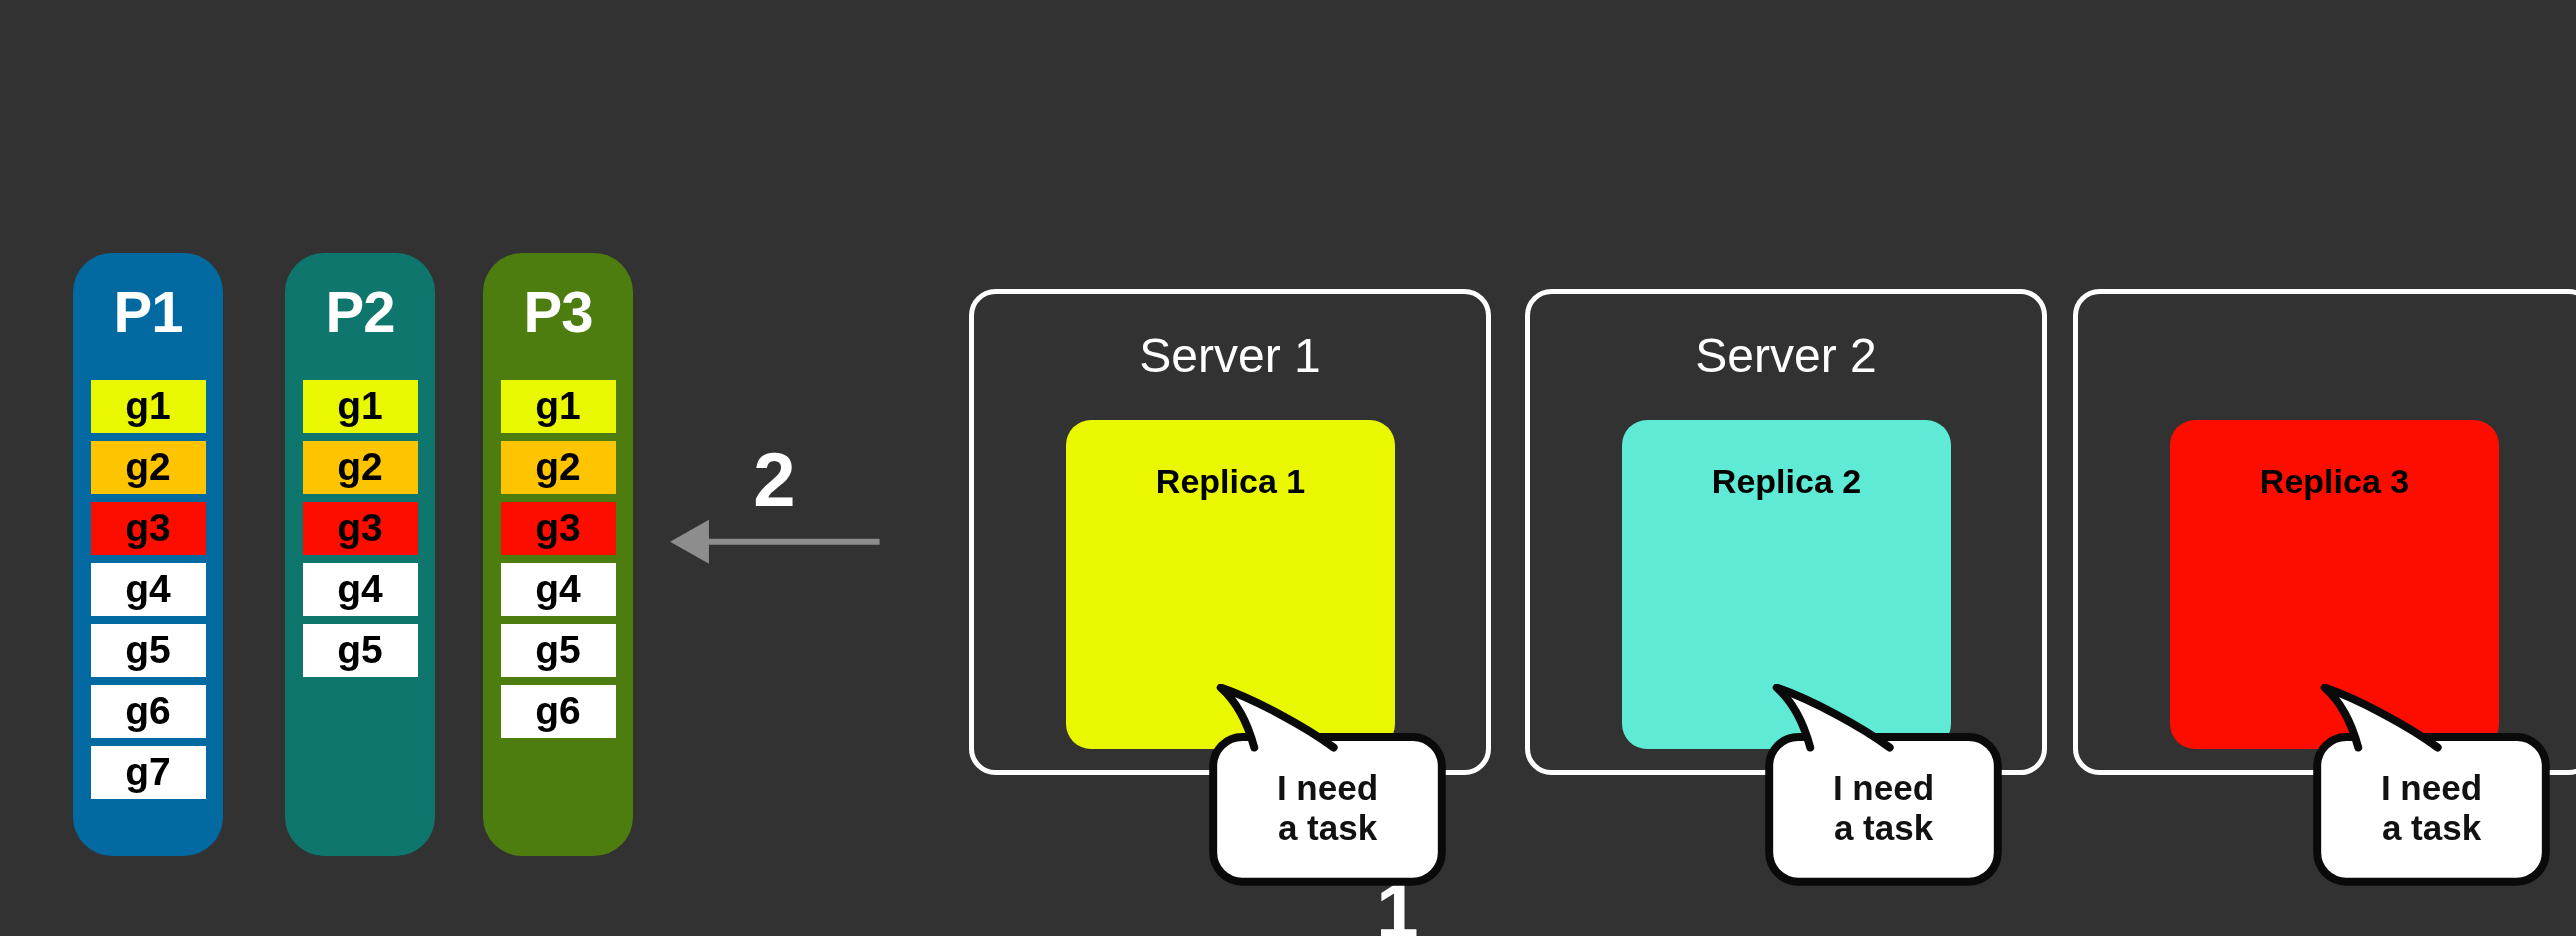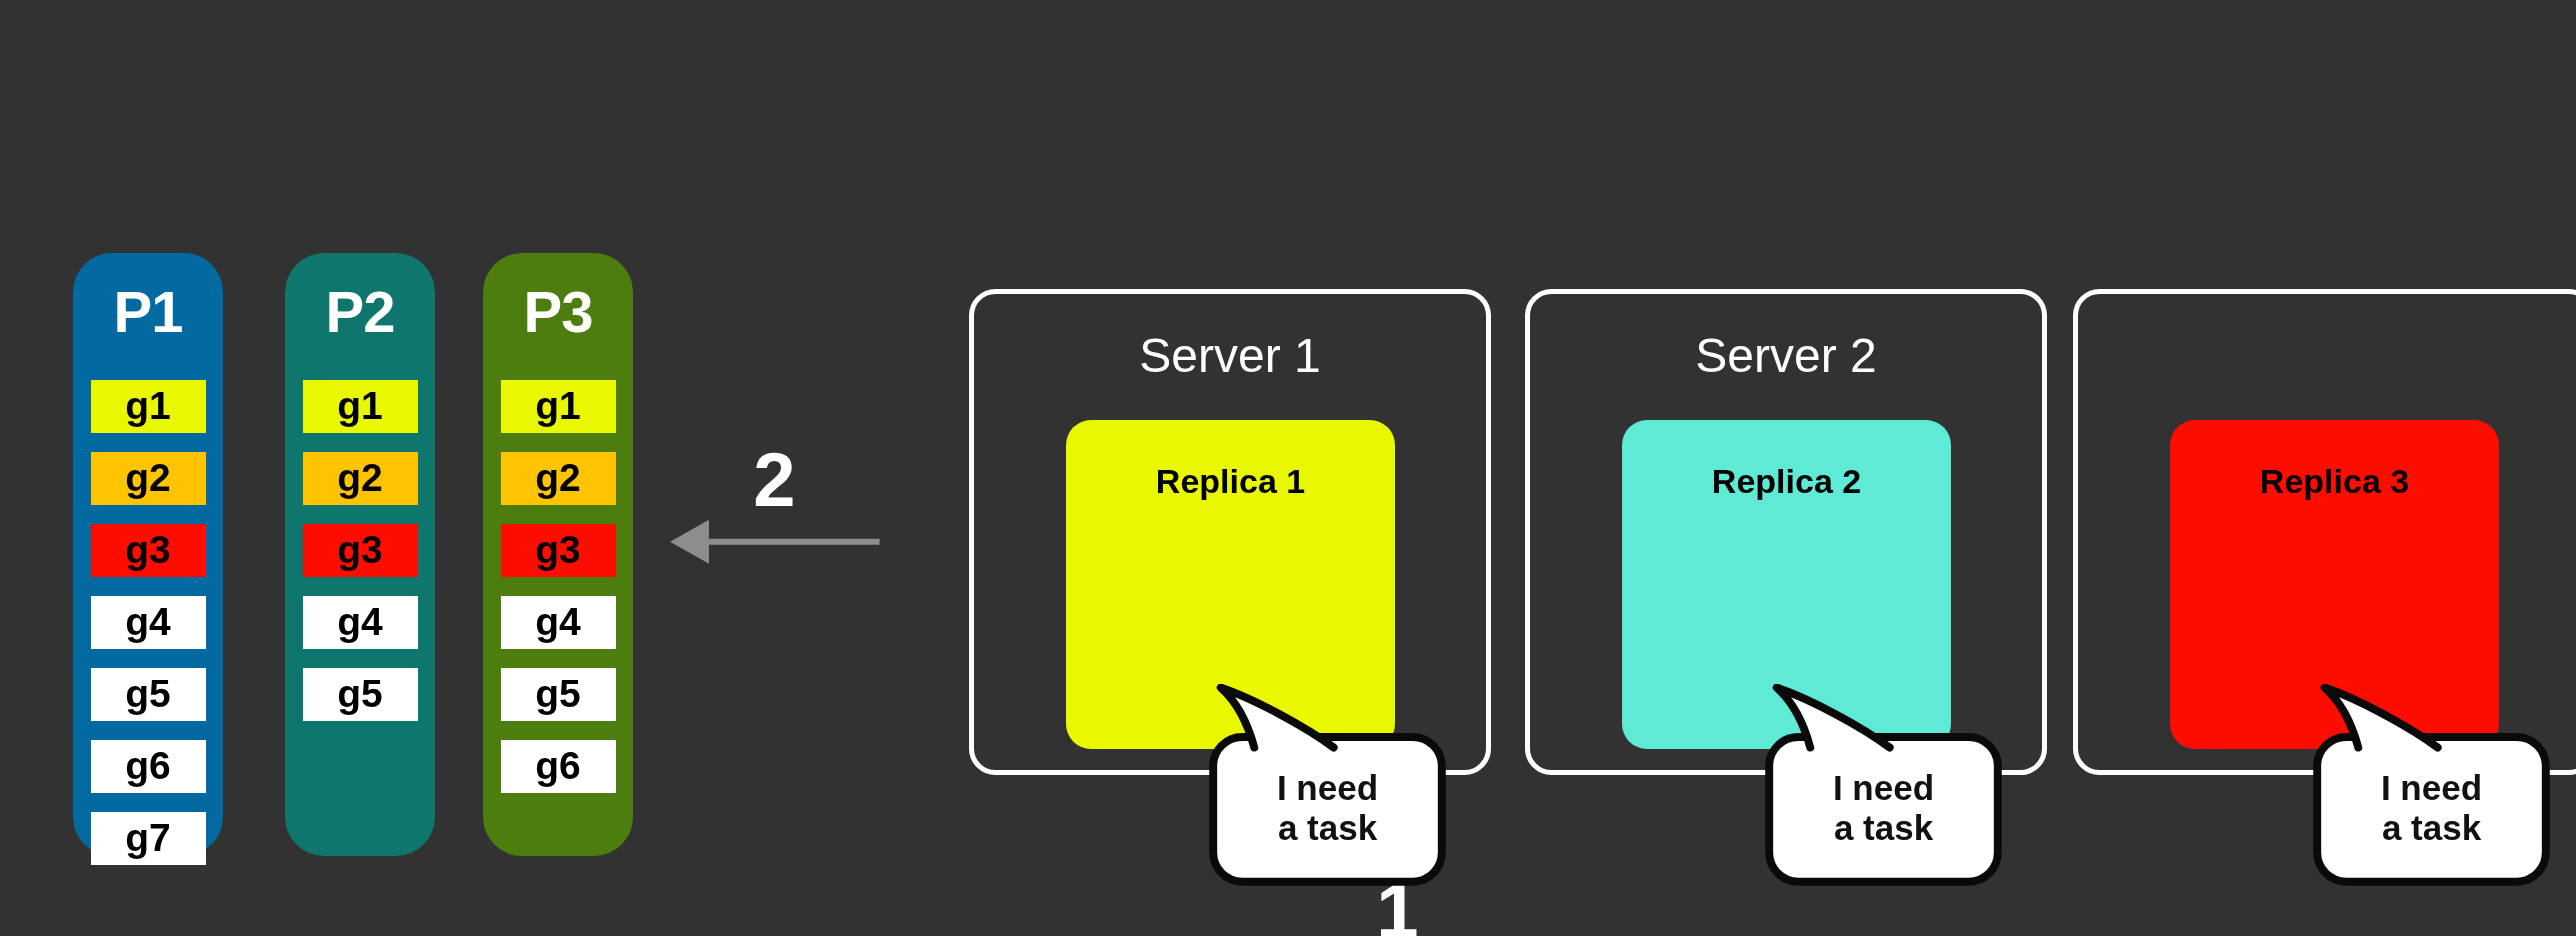--- a/index.html
+++ b/index.html
@@ -33,21 +33,21 @@
     font-size: 58px;
     font-weight: bold;
     color: #ffffff;
     letter-spacing: -0.9px;
   }
   .cells {
     margin-top: 30px;
     display: flex;
     flex-direction: column;
     align-items: center;
-    gap: 19px;
+    gap: 8px;
   }
   .cell {
     width: 115px;
     height: 53px;
     display: flex;
     align-items: center;
     justify-content: center;
     font-size: 39px;
     font-weight: bold;
     color: #000000;

